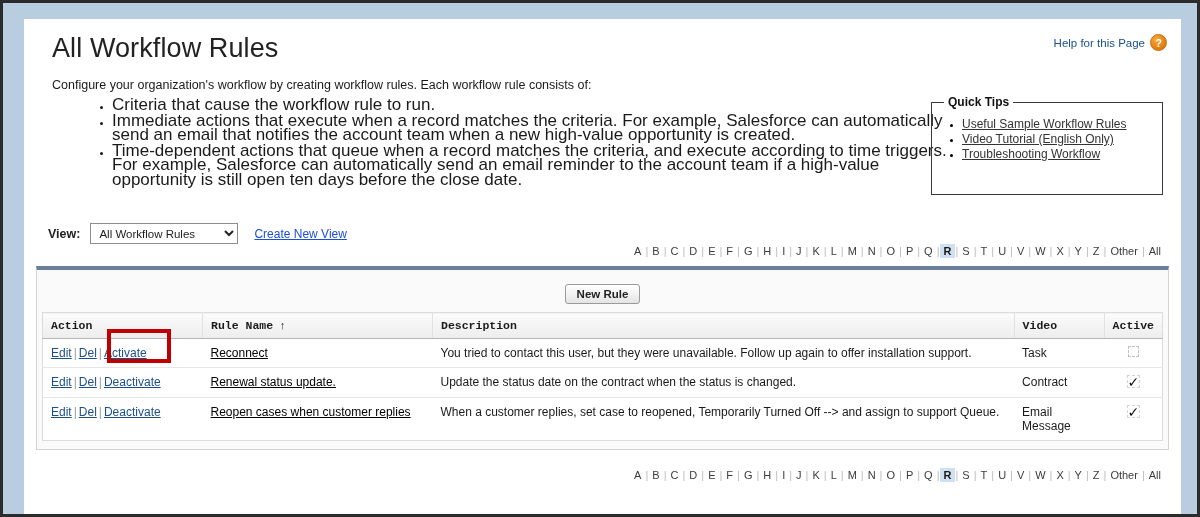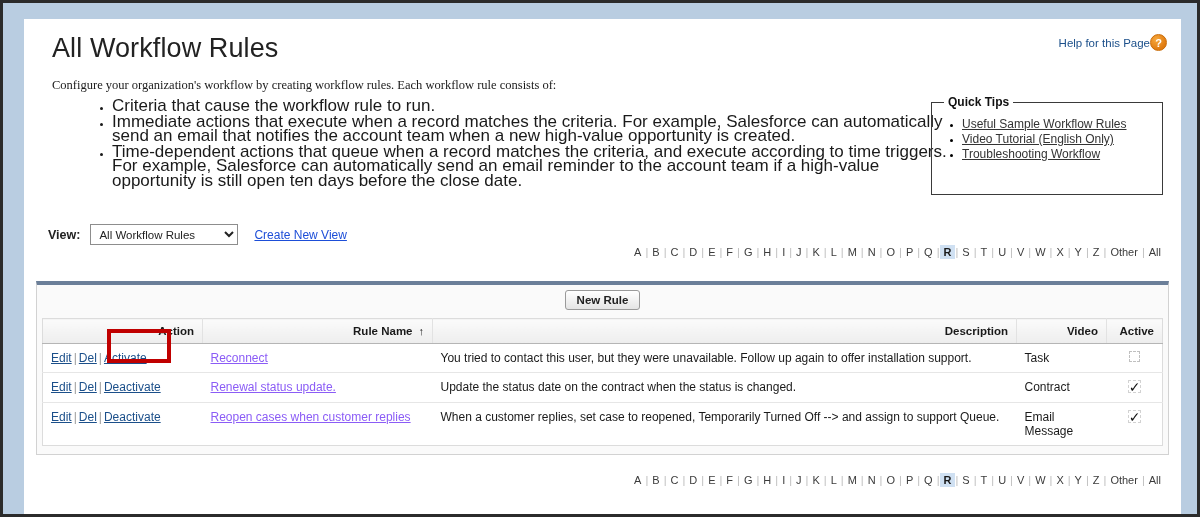--- a/index.html
+++ b/index.html
@@ -40,36 +40,36 @@
     font-weight: normal;
     color: #222;
     margin: 14px 0 0 10px;
     letter-spacing: .1px;
   }
 
   #help-link-wrap {
     position: absolute;
     right: 14px; top: 15px;
     font-size: 11.5px;
-    display: flex; align-items: center; 
+    display: flex; align-items: center; gap: 5px;
   }
   #help-link-wrap a {
     color: #1b4f8a; text-decoration: none;
   }
   .help-badge {
     display: inline-block;
     width: 17px; height: 17px; border-radius: 50%;
     background: radial-gradient(circle at 35% 30%, #f7a83c, #e07b10 70%);
     color: #fff; font-size: 11px; font-weight: bold;
     text-align: center; line-height: 17px;
     border: 1px solid #c96b06;
   }
 
   #intro-area { position: relative; margin-top: 14px; }
-  #intro-text { font-size: 12.5px; color: #1a1a1a; margin: 0 0 4px 10px; font-family: Liberation Serif, serif; }
+  #intro-text { font-size: 12.5px; color: #1a1a1a; margin: 0 0 4px 10px; }
   ul#intro-bullets {
     margin: 6px 0 0 0;
     padding-left: 70px;
     font-size: 17px; color: #1a1a1a;
     line-height: 14.5px;
     max-width: 905px;
   }
   ul#intro-bullets li { margin-bottom: 1px; }
   ul#intro-bullets li::marker { font-size: 9px; }
 
@@ -123,25 +123,25 @@
   .alpha-index .a-item {
     padding: 1px 4px; color: #3b3b3b; text-decoration: none;
   }
   .alpha-index .a-item.active {
     background: #cfe0f2; font-weight: bold; color: #1a1a1a;
   }
   .alpha-index .sep { color: #bdbdbd; }
 
   
   #list-panel {
-    margin: 22px 12px 0 12px;
+    margin: 8px 12px 0 12px;
     border: 1px solid #d2d2d2;
     border-top: 4px solid #6b7f99;
     background: #fafafa;
-    padding: 0 5px 8px 5px;
+    padding: 9px 5px 8px 5px;
   }
   #button-bar {
     text-align: center; padding: 5px 0 8px 0;
   }
   #new-rule-btn {
     font-size: 11.5px;
     font-family: "Liberation Sans", sans-serif;
     font-weight: bold;
     color: #222;
     padding: 3px 11px;
@@ -154,45 +154,46 @@
     width: 100%;
     border-collapse: collapse;
     background: #fff;
     border: 1px solid #dcdcdc;
     font-size: 12px;
   }
   table#rules-table thead th {
     background: linear-gradient(#fbfbfb, #ededed);
     border-bottom: 1px solid #b5b5b5;
     border-right: 1px solid #e2e2e2;
-    text-align: right;
+    text-align: left;
     font-size: 11.5px;
     font-weight: bold;
     color: #1a1a1a;
     padding: 6px 8px;
     white-space: nowrap;
+    font-family: Liberation Mono, monospace;
   }
   table#rules-table thead th:last-child { border-right: none; }
   table#rules-table tbody td {
     border-bottom: 1px solid #e6e6e6;
     padding: 7px 8px;
     vertical-align: top;
     color: #1a1a1a;
     line-height: 14px;
   }
   table#rules-table tbody tr:last-child td { border-bottom: none; }
   .col-action   { width: 160px; }
   .col-rulename { width: 230px; }
   .col-object   { width: 90px; }
   .col-active   { width: 56px; text-align: center; }
   th.col-active { text-align: left; }
 
   .act-link { color: #1b4f8a; text-decoration: underline; }
   .act-sep  { color: #9a9a9a; padding: 0 2px; }
-  .rule-link { color: #8b5cf6; text-decoration: underline; }
+  .rule-link { color: #000000; text-decoration: underline; }
   .sort-arrow { font-size: 11px; padding-left: 6px; }
 
   .chk-empty {
     display: inline-block; width: 11px; height: 11px;
     border: 1px dashed #c0c0c0; background: #fff;
   }
   .chk-on {
     display: inline-block; width: 13px; height: 13px;
     line-height: 13px; font-size: 14px; color: #111;
     border: 1px dashed #d2d2d2;

